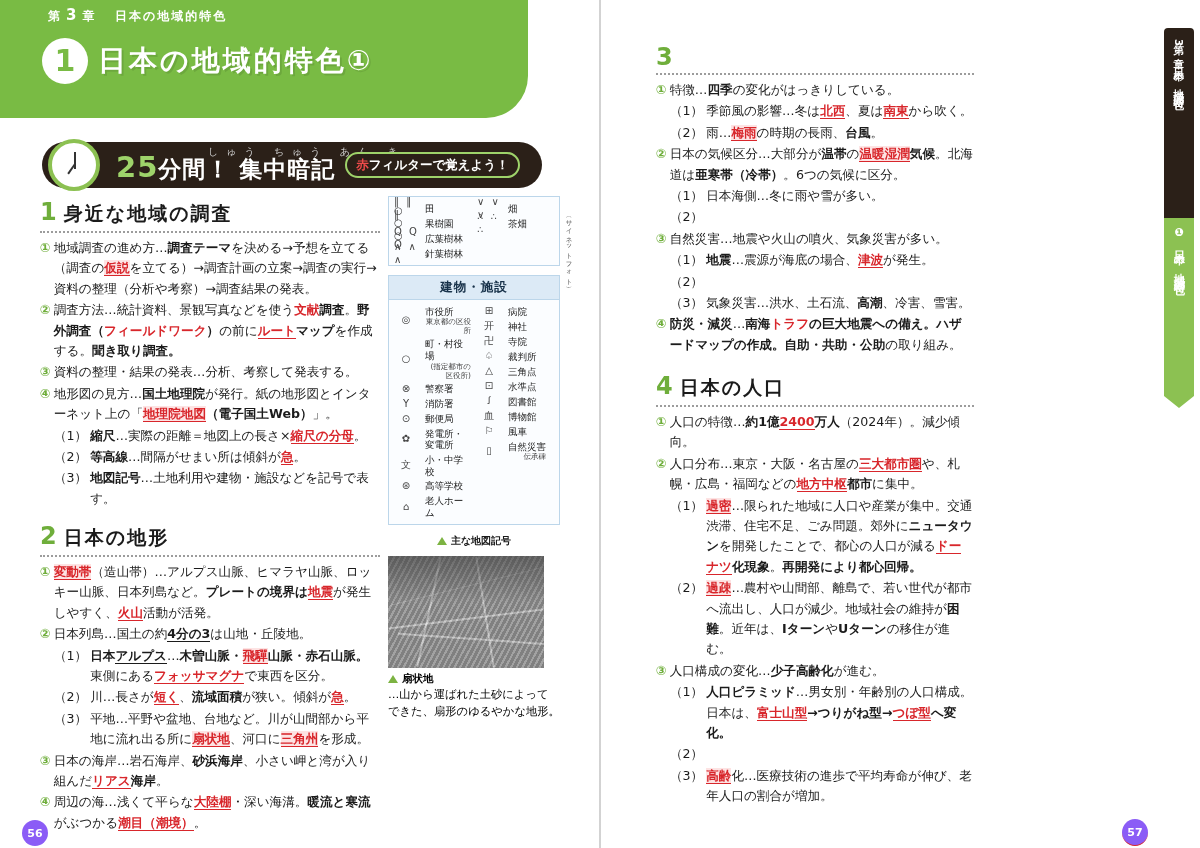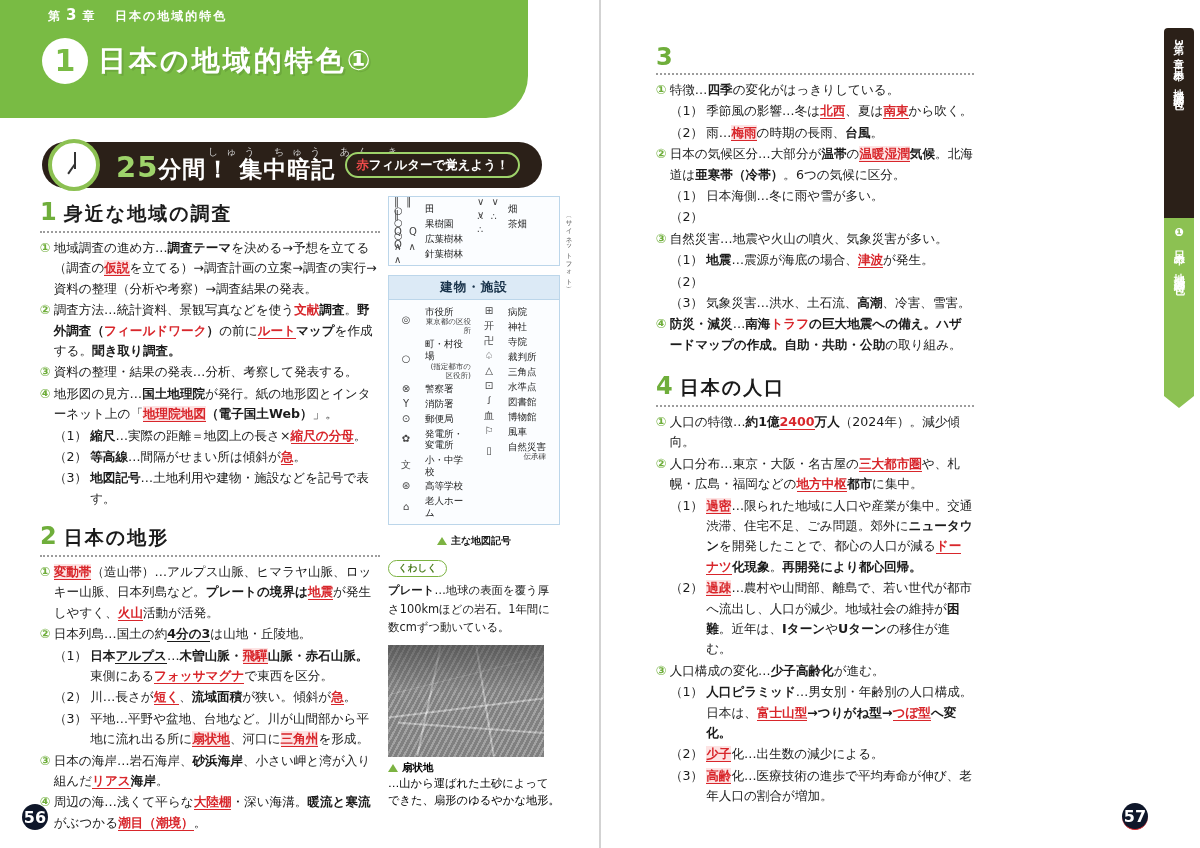--- a/index.html
+++ b/index.html
@@ -107,22 +107,22 @@
     background:#2b2018;border-radius:4px 4px 0 0;color:#fff;
     display:flex;flex-direction:column;align-items:center;padding-top:8px;box-sizing:border-box;}
   .tab-green{position:absolute;right:6px;top:218px;width:30px;height:190px;
     background:#8cc152;color:#fff;display:flex;flex-direction:column;
     align-items:center;padding-top:8px;box-sizing:border-box;
     clip-path:polygon(0 0,100% 0,100% calc(100% - 12px),50% 100%,0 calc(100% - 12px));}
   .vtxt{writing-mode:vertical-rl;font-size:10.5px;font-weight:bold;letter-spacing:3px;line-height:1;}
   .tab-green .vtxt{font-size:11px;letter-spacing:3px;}
 
   
-  .pgn{position:absolute;bottom:18px;width:26px;height:26px;border-radius:50%;
-    background:#0f172a;color:#fff;font-size:16px;font-weight:bold;
+  .pgn{position:absolute;bottom:2px;width:26px;height:26px;border-radius:50%;
+    background:#8b5cf6;color:#fff;font-size:11px;font-weight:bold;
     display:flex;align-items:center;justify-content:center;}
   .pgn.l{left:22px;}
   .pgn.r{right:52px;}
 </style>
 </head>
 <body>
 
 <div class="spread">
 
   <div class="page page-left">
@@ -344,26 +344,20 @@
                 <span>自然災害<span class="lg-small">伝承碑</span></span>
               </div>
             </div>
         </div>
       </div>
       <div class="cap">
         <span class="tri"></span>
         <span>主な地図記号</span>
       </div>
 
-      <div>
-        <span class="kw-tag">くわしく</span>
-        <div class="kw-body">
-          <span class="b">プレート</span><span>…地球の表面を覆う厚さ100kmほどの岩石。1年間に数cmずつ動いている。</span>
-        </div>
-      </div>
 
       <div class="photo">
         <div class="ln" style="left:0;top:62px;width:156px;height:2px;transform:rotate(-7deg)"></div>
         <div class="ln" style="left:10px;top:82px;width:150px;height:1.5px;transform:rotate(4deg)"></div>
         <div class="ln" style="left:40px;top:0;width:1.5px;height:112px;transform:rotate(12deg)"></div>
         <div class="ln" style="left:96px;top:0;width:1.5px;height:112px;transform:rotate(-9deg)"></div>
         <div class="ln" style="left:0;top:30px;width:156px;height:1px;transform:rotate(-14deg);opacity:.6"></div>
         <div style="position:absolute;inset:0;background:
           repeating-linear-gradient(118deg,rgba(255,255,255,.18) 0 2px,rgba(0,0,0,.10) 2px 5px);"></div>
         <div style="position:absolute;left:0;top:0;width:156px;height:46px;
@@ -462,21 +456,20 @@
             <div class="itm">
               <span class="mk">③</span>
               <span class="tx">人口構成の変化…<span class="b">少子高齢化</span>が進む。</span>
             </div>
             <div class="itm sub">
               <span class="mk plain">（1）</span>
               <span class="tx"><span class="b">人口ピラミッド</span>…男女別・年齢別の人口構成。日本は、<span class="r">富士山型</span><span class="b">→つりがね型→</span><span class="r">つぼ型</span><span class="b">へ変化。</span></span>
             </div>
             <div class="itm sub">
               <span class="mk plain">（2）</span>
-              <span class="tx"><span class="hl">少子</span>化…出生数の減少による。</span>
             </div>
             <div class="itm sub">
               <span class="mk plain">（3）</span>
               <span class="tx"><span class="hl">高齢</span>化…医療技術の進歩で平均寿命が伸び、老年人口の割合が増加。</span>
             </div>
           </div>
       </div>
     </div>
 
     <div class="tab-dark">

